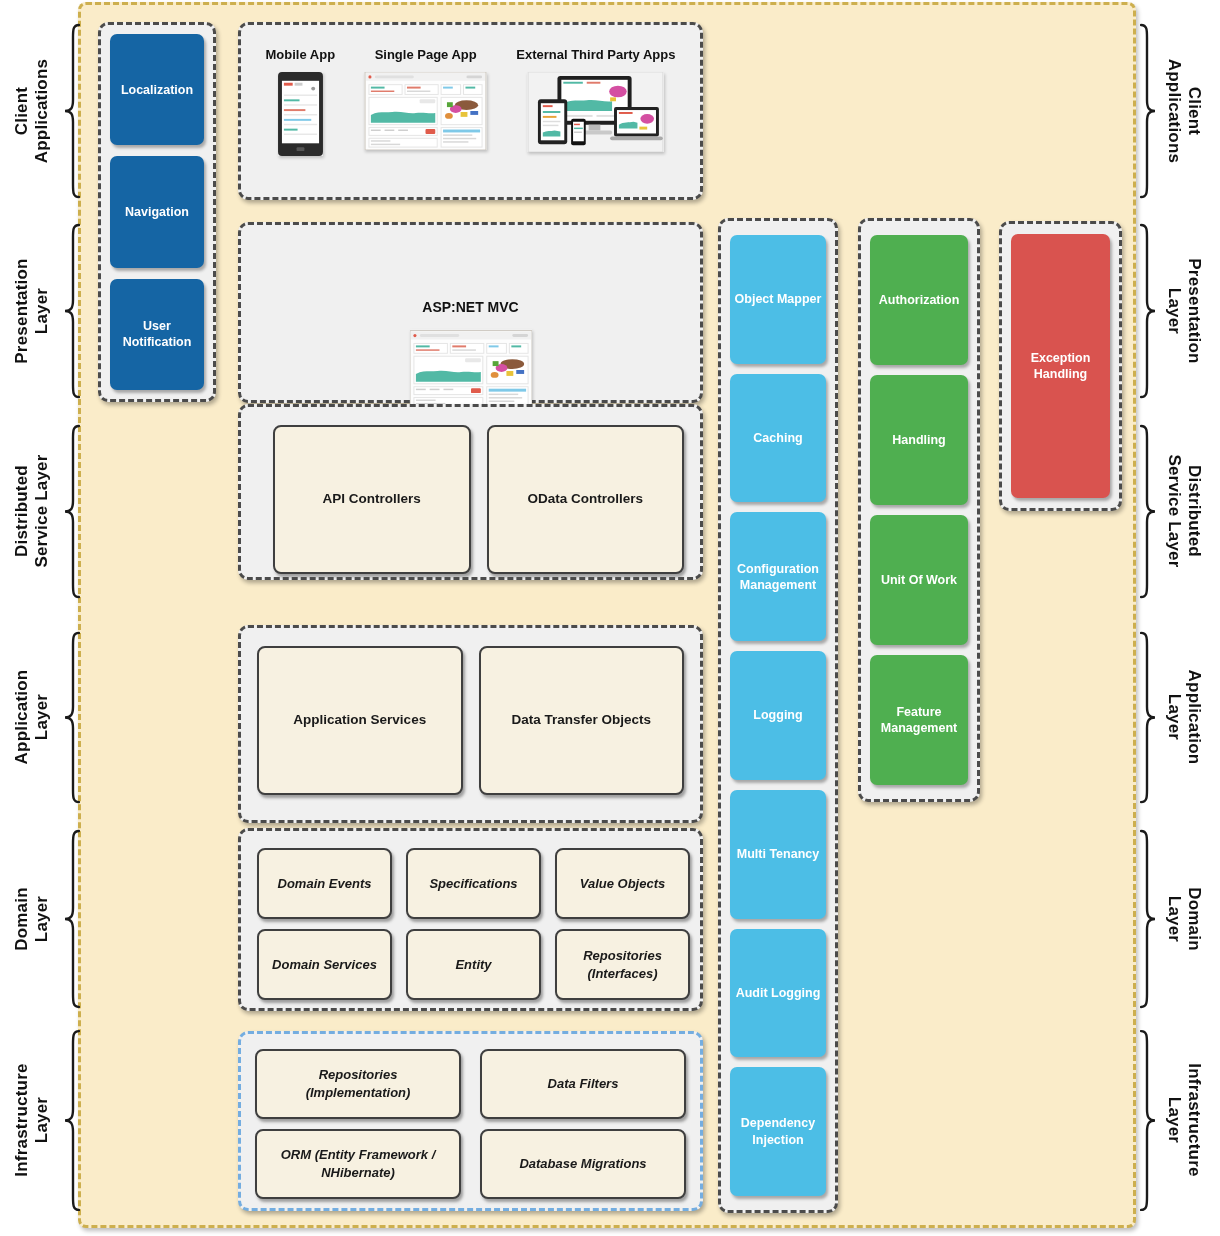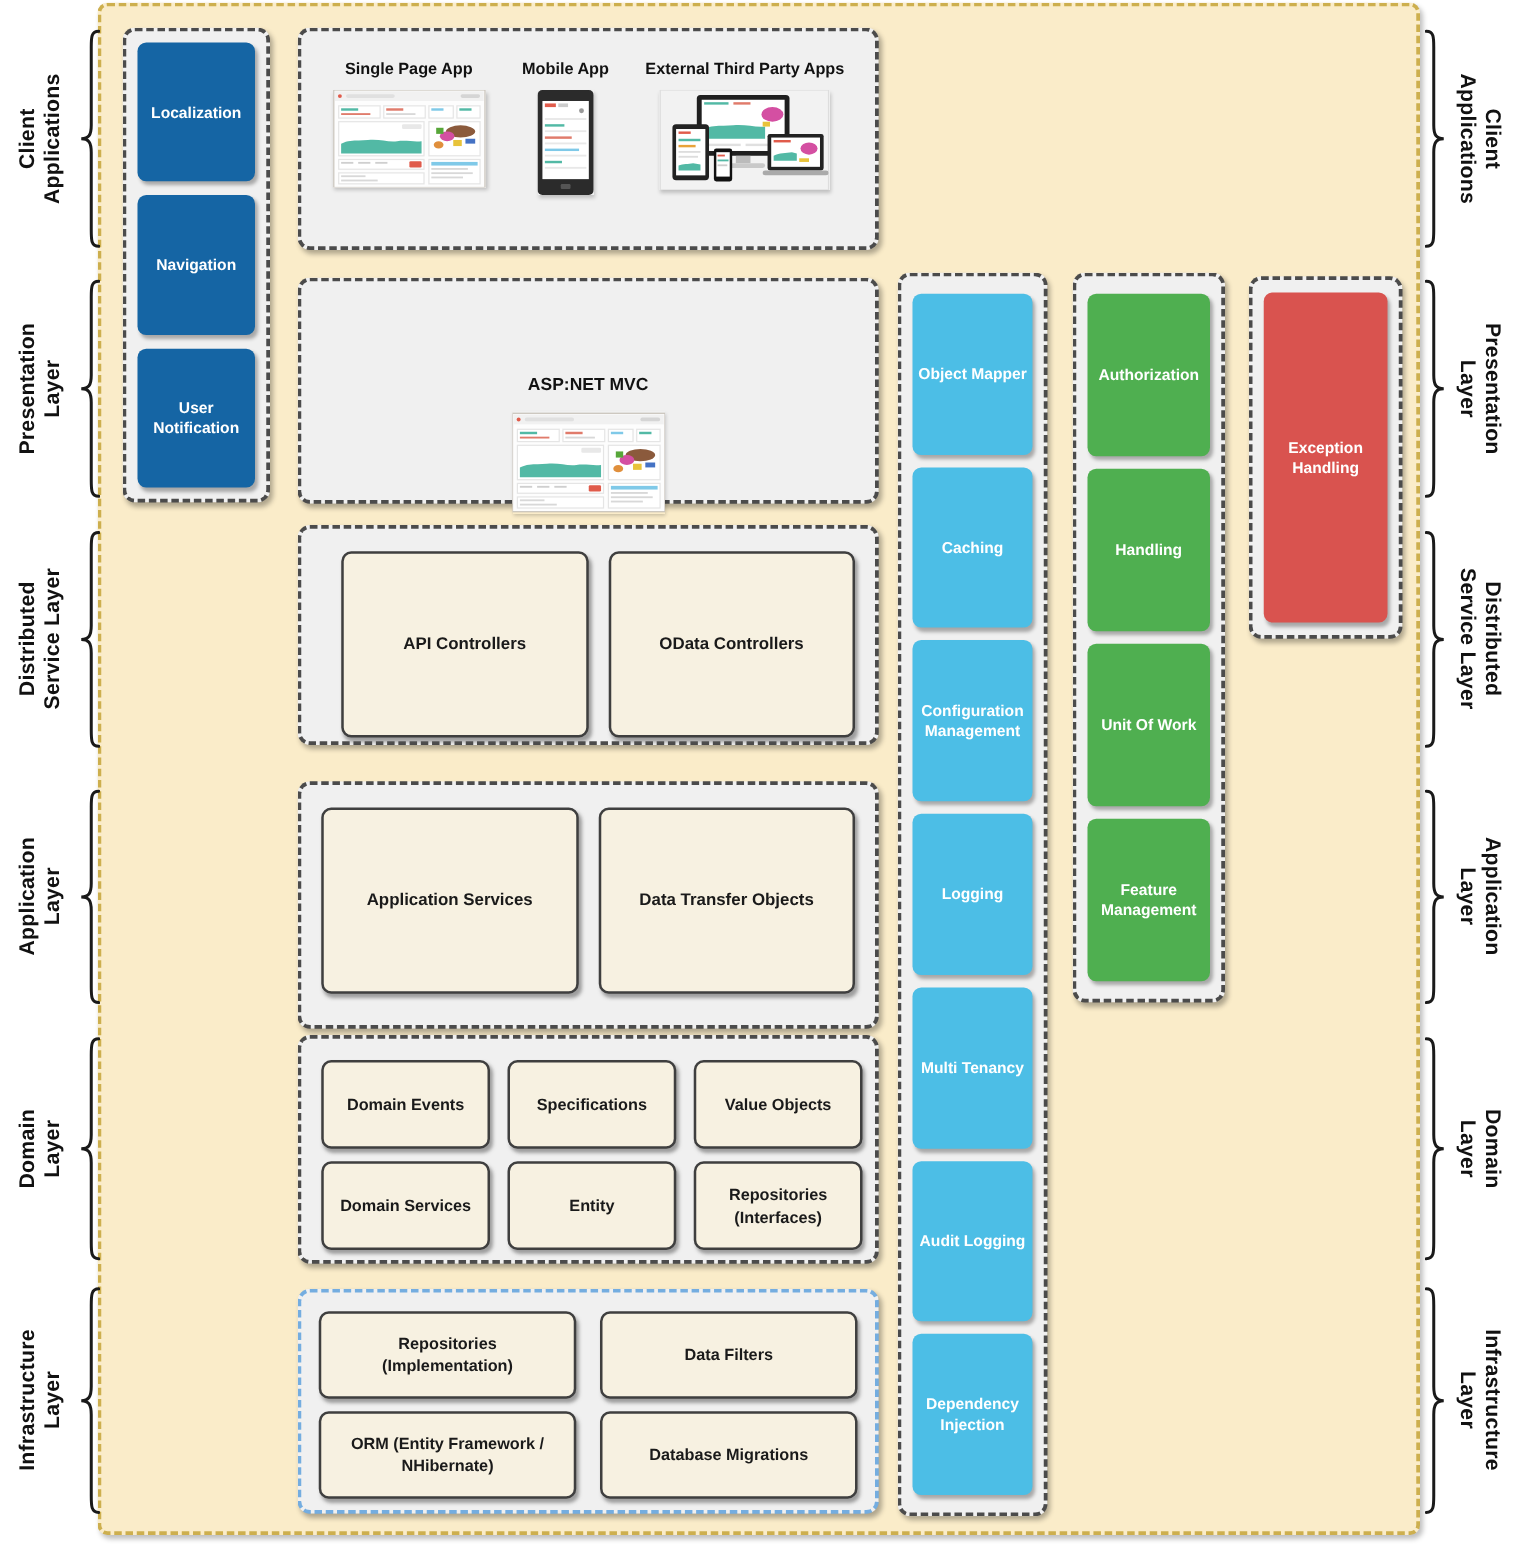--- a/index.html
+++ b/index.html
@@ -54,38 +54,38 @@
     box-shadow:2px 3px 3px rgba(90,90,90,0.55); padding:6px 10px;
   }
 
   
   .sidebar { left:98px; top:22px; width:118px; height:380px; padding:9px; display:flex; flex-direction:column; gap:11px; }
   .sidebar .mod { flex:1; }
 
   
   .p-client   { left:238px; top:22px;  width:465px; height:178px; }
   .p-present  { left:238px; top:222px; width:465px; height:181px; }
-  .p-dist     { left:238px; top:420px; width:465px; height:176px;padding-left:16px; }
+  .p-dist     { left:238px; top:404px; width:465px; height:176px;padding-left:16px; }
   .p-app      { left:238px; top:625px; width:465px; height:198px; }
   .p-domain   { left:238px; top:828px; width:465px; height:183px; }
   .p-infra    { left:238px; top:1031px; width:465px; height:180px; }
 
   .apps-row { display:flex; justify-content:space-around; align-items:flex-start; padding:22px 10px 0 10px; }
   .app-col { display:flex; flex-direction:column; align-items:center; }
   .app-title { font-weight:bold; font-size:13px; color:#111; margin-bottom:10px; }
 
   .present-inner { display:flex; flex-direction:column; align-items:center; padding-top:26px; }
   .present-title { font-weight:bold; font-size:14px; color:#111; margin-bottom:14px;margin-top:48px; }
 
   .two-big { display:flex; gap:16px; padding:18px 16px 0 16px; }
   .two-big .cream { width:207px; height:149px; }
 
   .grid-3x2 { display:grid; grid-template-columns:repeat(3,135px); grid-auto-rows:71px; gap:10px 14px; padding:17px 0 0 16px; }
   .grid-2x2 { display:grid; grid-template-columns:repeat(2,206px); grid-auto-rows:70px; gap:10px 19px; padding:15px 0 0 14px; }
-  .grid-3x2 .cream, .grid-2x2 .cream { width:100%; height:100%; font-size:13px; }
+  .grid-3x2 .cream, .grid-2x2 .cream { width:100%; height:100%; font-size:13px;font-style:italic; }
 
   
   .col-cyan  { left:718px; top:218px; width:120px; height:995px; padding:14px 9px; display:flex; flex-direction:column; gap:10px; }
   .col-green { left:858px; top:218px; width:122px; height:584px; padding:14px 9px; display:flex; flex-direction:column; gap:10px; }
   .col-red   { left:999px; top:221px; width:123px; height:290px; padding:10px 9px; display:flex; }
   .col-cyan .mod, .col-green .mod { flex:1; }
   .col-red .mod { flex:1; }
 
   .thumb { box-shadow:1px 2px 3px rgba(0,0,0,0.2); }
 </style>
@@ -185,20 +185,40 @@
 Layer</div>
 
   <div class="panel sidebar">
     <div class="mod blue">Localization</div>
     <div class="mod blue">Navigation</div>
     <div class="mod blue">User Notification</div>
   </div>
 
   <div class="panel p-client">
     <div class="apps-row">
+      <div class="app-col">
+        <div class="app-title">Mobile App</div>
+        <svg class="thumb" width="45" height="84" viewBox="0 0 46 86">
+          <rect x="0" y="0" width="46" height="86" rx="4" fill="#2b2b2b"></rect>
+          <rect x="4" y="9" width="38" height="64" fill="#ffffff"></rect>
+          <rect x="6" y="11" width="9" height="3" fill="#e05b4b"></rect>
+            <rect x="17" y="11" width="8" height="3" fill="#cccccc"></rect>
+          <circle cx="36" cy="17" r="2" fill="#999999"></circle>
+          <rect x="6" y="23" width="34" height="1.5" fill="#e8e8e8"></rect>
+          <rect x="6" y="28" width="16" height="2" fill="#52b9a5"></rect>
+          <rect x="6" y="33" width="34" height="1.5" fill="#e8e8e8"></rect>
+          <rect x="6" y="38" width="22" height="2" fill="#e07b6b"></rect>
+          <rect x="6" y="43" width="34" height="1.5" fill="#e8e8e8"></rect>
+          <rect x="6" y="48" width="28" height="2" fill="#7fc9e8"></rect>
+          <rect x="6" y="53" width="34" height="1.5" fill="#e8e8e8"></rect>
+          <rect x="6" y="58" width="14" height="2" fill="#52b9a5"></rect>
+          <rect x="6" y="63" width="34" height="1.5" fill="#e8e8e8"></rect>
+          <rect x="19" y="77" width="8" height="4" rx="1" fill="#555555"></rect>
+        </svg>
+      </div>
       <div class="app-col">
         <div class="app-title">Single Page App</div>
         <svg class="thumb" width="123" height="78" viewBox="0 0 124 80">
           <rect x="0" y="0" width="124" height="80" fill="#fdfdfd" stroke="#c9c4bb"></rect>
           <rect x="1" y="1" width="122" height="8" fill="#f1f1f1"></rect>
           <circle cx="5" cy="5" r="1.6" fill="#e05b4b"></circle>
             <rect x="10" y="3.5" width="40" height="3" rx="1.5" fill="#e0e0e0"></rect>
           <rect x="104" y="3.5" width="16" height="3" rx="1.5" fill="#d5d5d5"></rect>
           <rect x="4" y="13" width="34" height="10" fill="#ffffff" stroke="#e5e5e5"></rect>
             <rect x="6" y="15" width="14" height="2" fill="#52b9a5"></rect>
@@ -229,40 +249,20 @@
           <rect x="6" y="70" width="20" height="1.5" fill="#d8d8d8"></rect>
             <rect x="6" y="73.5" width="30" height="1.5" fill="#d8d8d8"></rect>
           <rect x="78" y="57" width="42" height="20" fill="#ffffff" stroke="#e5e5e5"></rect>
           <rect x="80" y="59" width="38" height="3" fill="#7fc9e8"></rect>
           <rect x="80" y="64" width="30" height="1.5" fill="#d8d8d8"></rect>
             <rect x="80" y="67.5" width="34" height="1.5" fill="#d8d8d8"></rect>
             <rect x="80" y="71" width="26" height="1.5" fill="#d8d8d8"></rect>
         </svg>
       </div>
       <div class="app-col">
-        <div class="app-title">Mobile App</div>
-        <svg class="thumb" width="45" height="84" viewBox="0 0 46 86">
-          <rect x="0" y="0" width="46" height="86" rx="4" fill="#2b2b2b"></rect>
-          <rect x="4" y="9" width="38" height="64" fill="#ffffff"></rect>
-          <rect x="6" y="11" width="9" height="3" fill="#e05b4b"></rect>
-            <rect x="17" y="11" width="8" height="3" fill="#cccccc"></rect>
-          <circle cx="36" cy="17" r="2" fill="#999999"></circle>
-          <rect x="6" y="23" width="34" height="1.5" fill="#e8e8e8"></rect>
-          <rect x="6" y="28" width="16" height="2" fill="#52b9a5"></rect>
-          <rect x="6" y="33" width="34" height="1.5" fill="#e8e8e8"></rect>
-          <rect x="6" y="38" width="22" height="2" fill="#e07b6b"></rect>
-          <rect x="6" y="43" width="34" height="1.5" fill="#e8e8e8"></rect>
-          <rect x="6" y="48" width="28" height="2" fill="#7fc9e8"></rect>
-          <rect x="6" y="53" width="34" height="1.5" fill="#e8e8e8"></rect>
-          <rect x="6" y="58" width="14" height="2" fill="#52b9a5"></rect>
-          <rect x="6" y="63" width="34" height="1.5" fill="#e8e8e8"></rect>
-          <rect x="19" y="77" width="8" height="4" rx="1" fill="#555555"></rect>
-        </svg>
-      </div>
-      <div class="app-col">
         <div class="app-title">External Third Party Apps</div>
         <svg class="thumb" width="137" height="80" viewBox="0 0 138 82">
           <rect x="0" y="0" width="138" height="82" fill="#f2f2f2" stroke="#dddddd"></rect>
           <rect x="30" y="4" width="76" height="50" rx="3" fill="#1f1f1f"></rect>
           <rect x="34" y="8" width="68" height="42" fill="#ffffff"></rect>
           <rect x="36" y="10" width="20" height="2" fill="#52b9a5"></rect>
             <rect x="60" y="10" width="14" height="2" fill="#e07b6b"></rect>
           <path d="M36,32 C44,28 52,30 60,29 C70,28 78,31 86,30 L86,40 L36,40 Z" fill="#52b9a5"></path>
           <ellipse cx="92" cy="20" rx="9" ry="6" fill="#d44fa2"></ellipse>
           <rect x="84" y="26" width="6" height="4" fill="#E8C33A"></rect>

